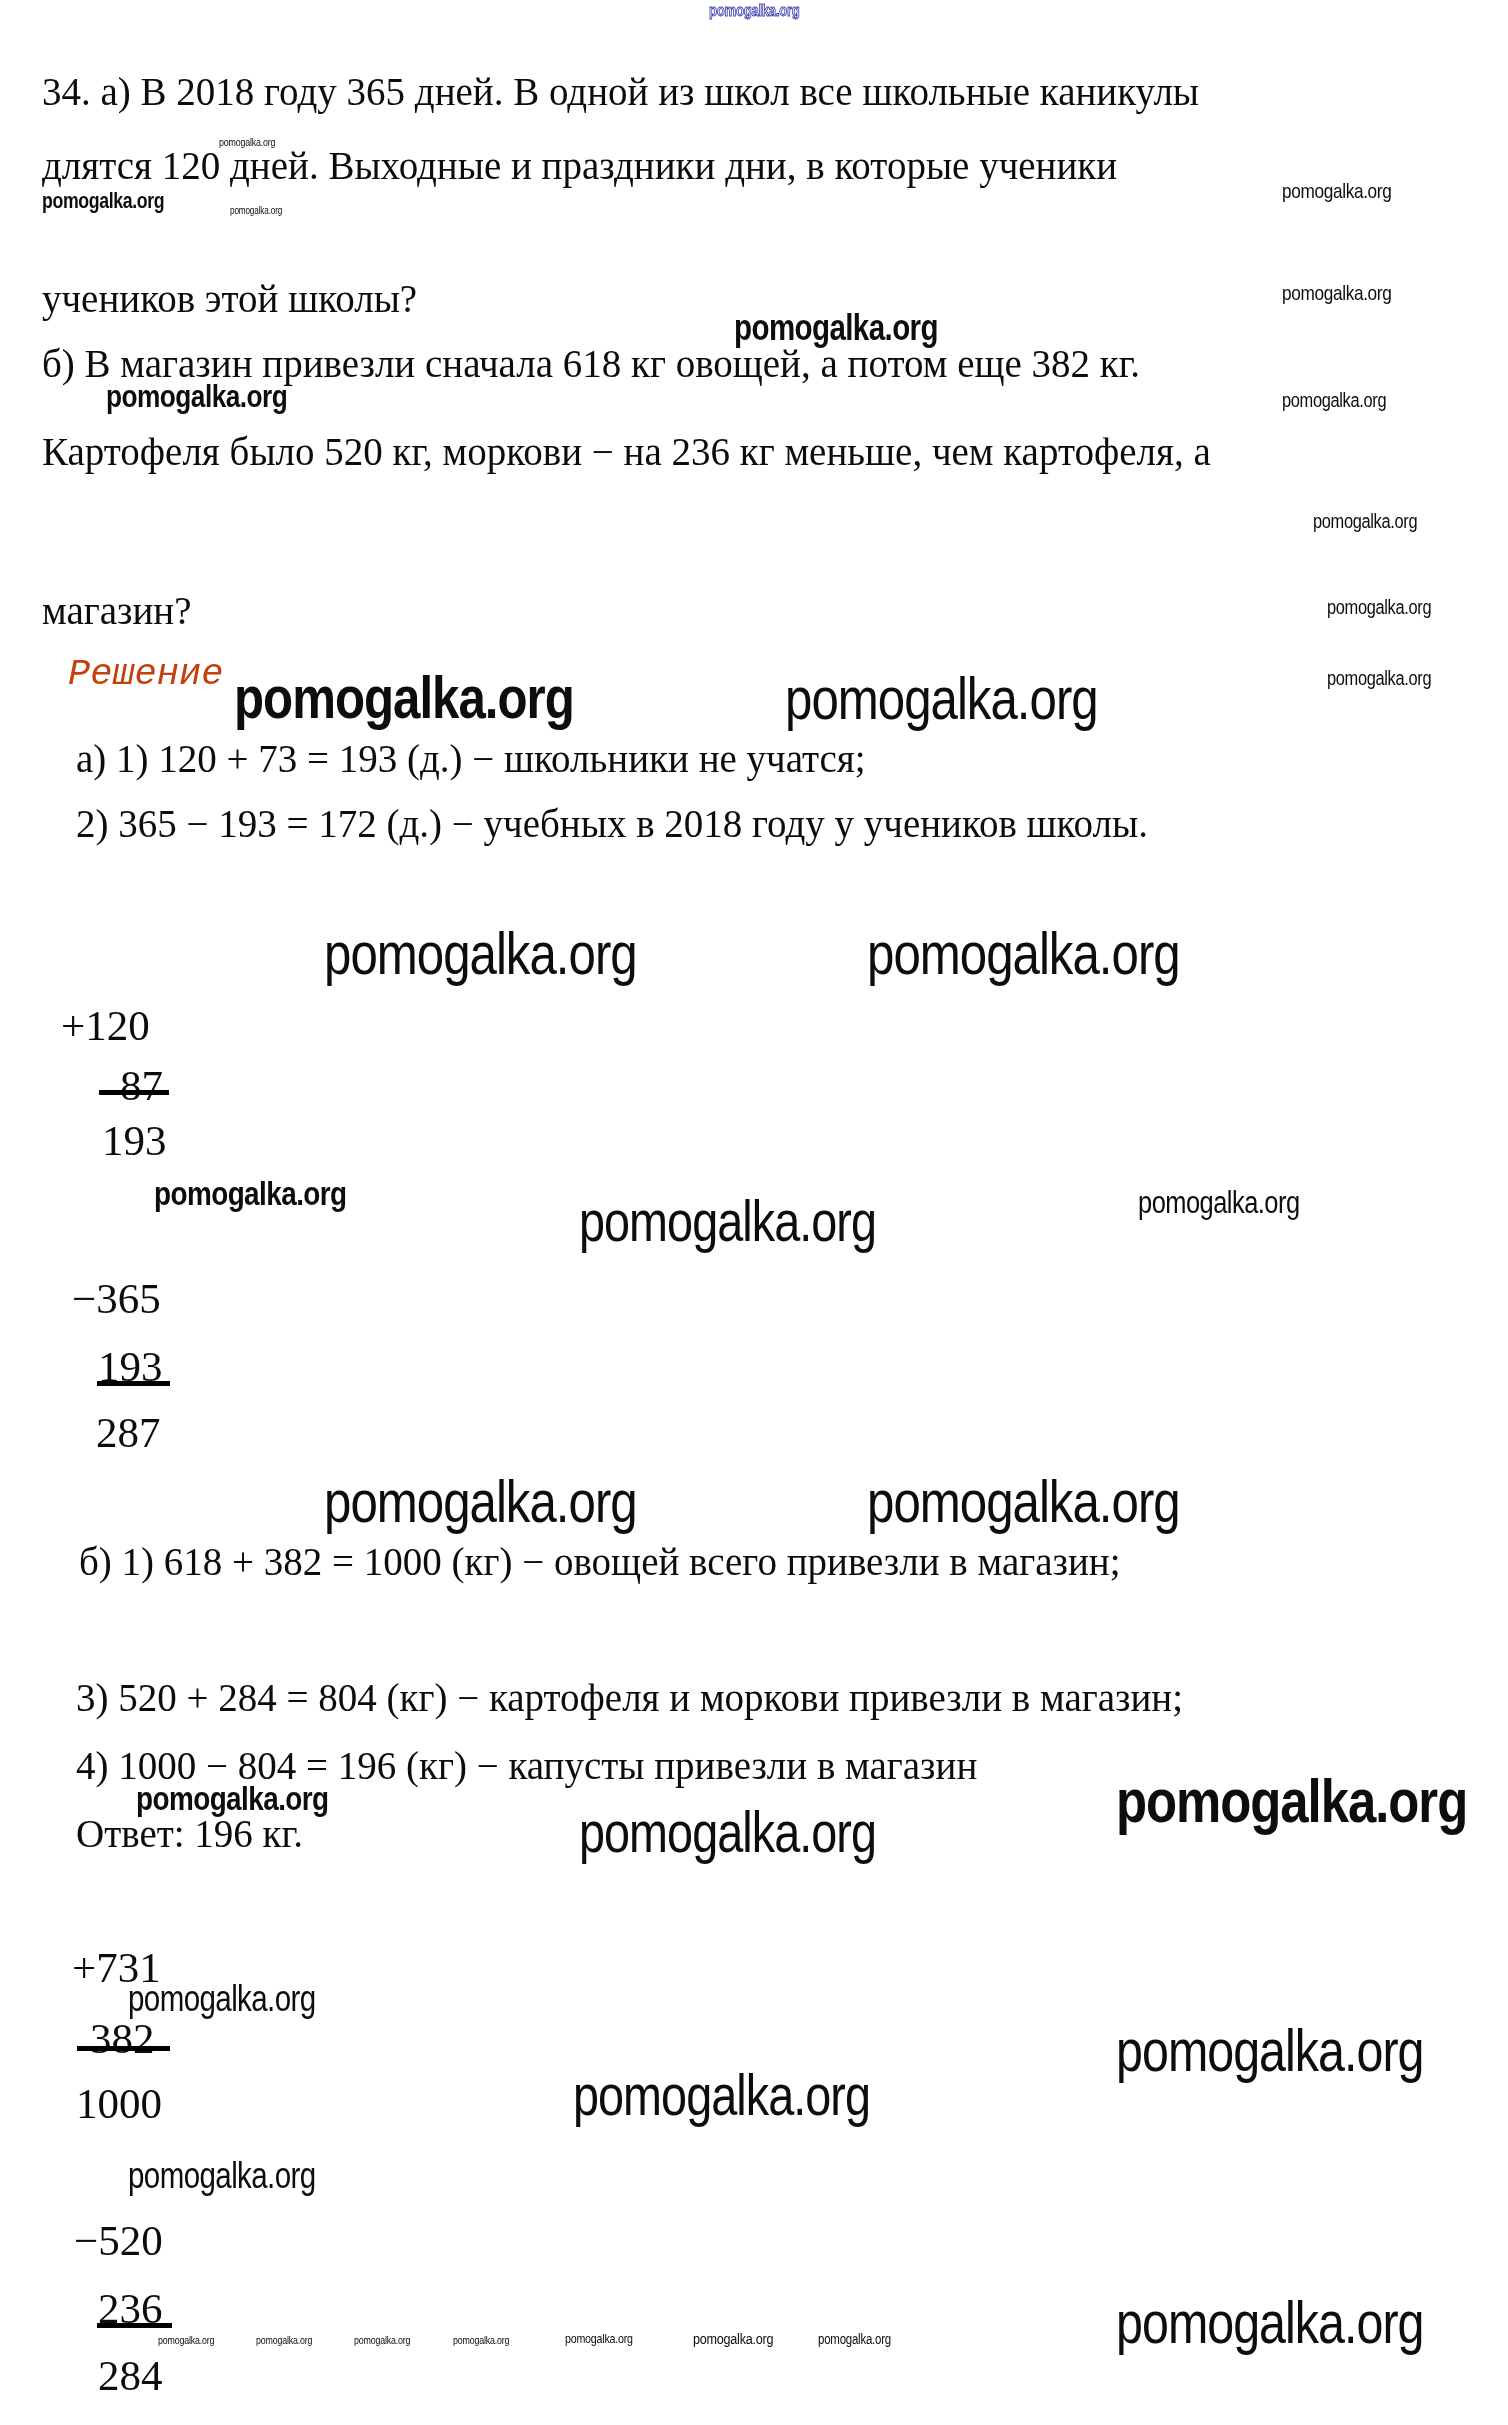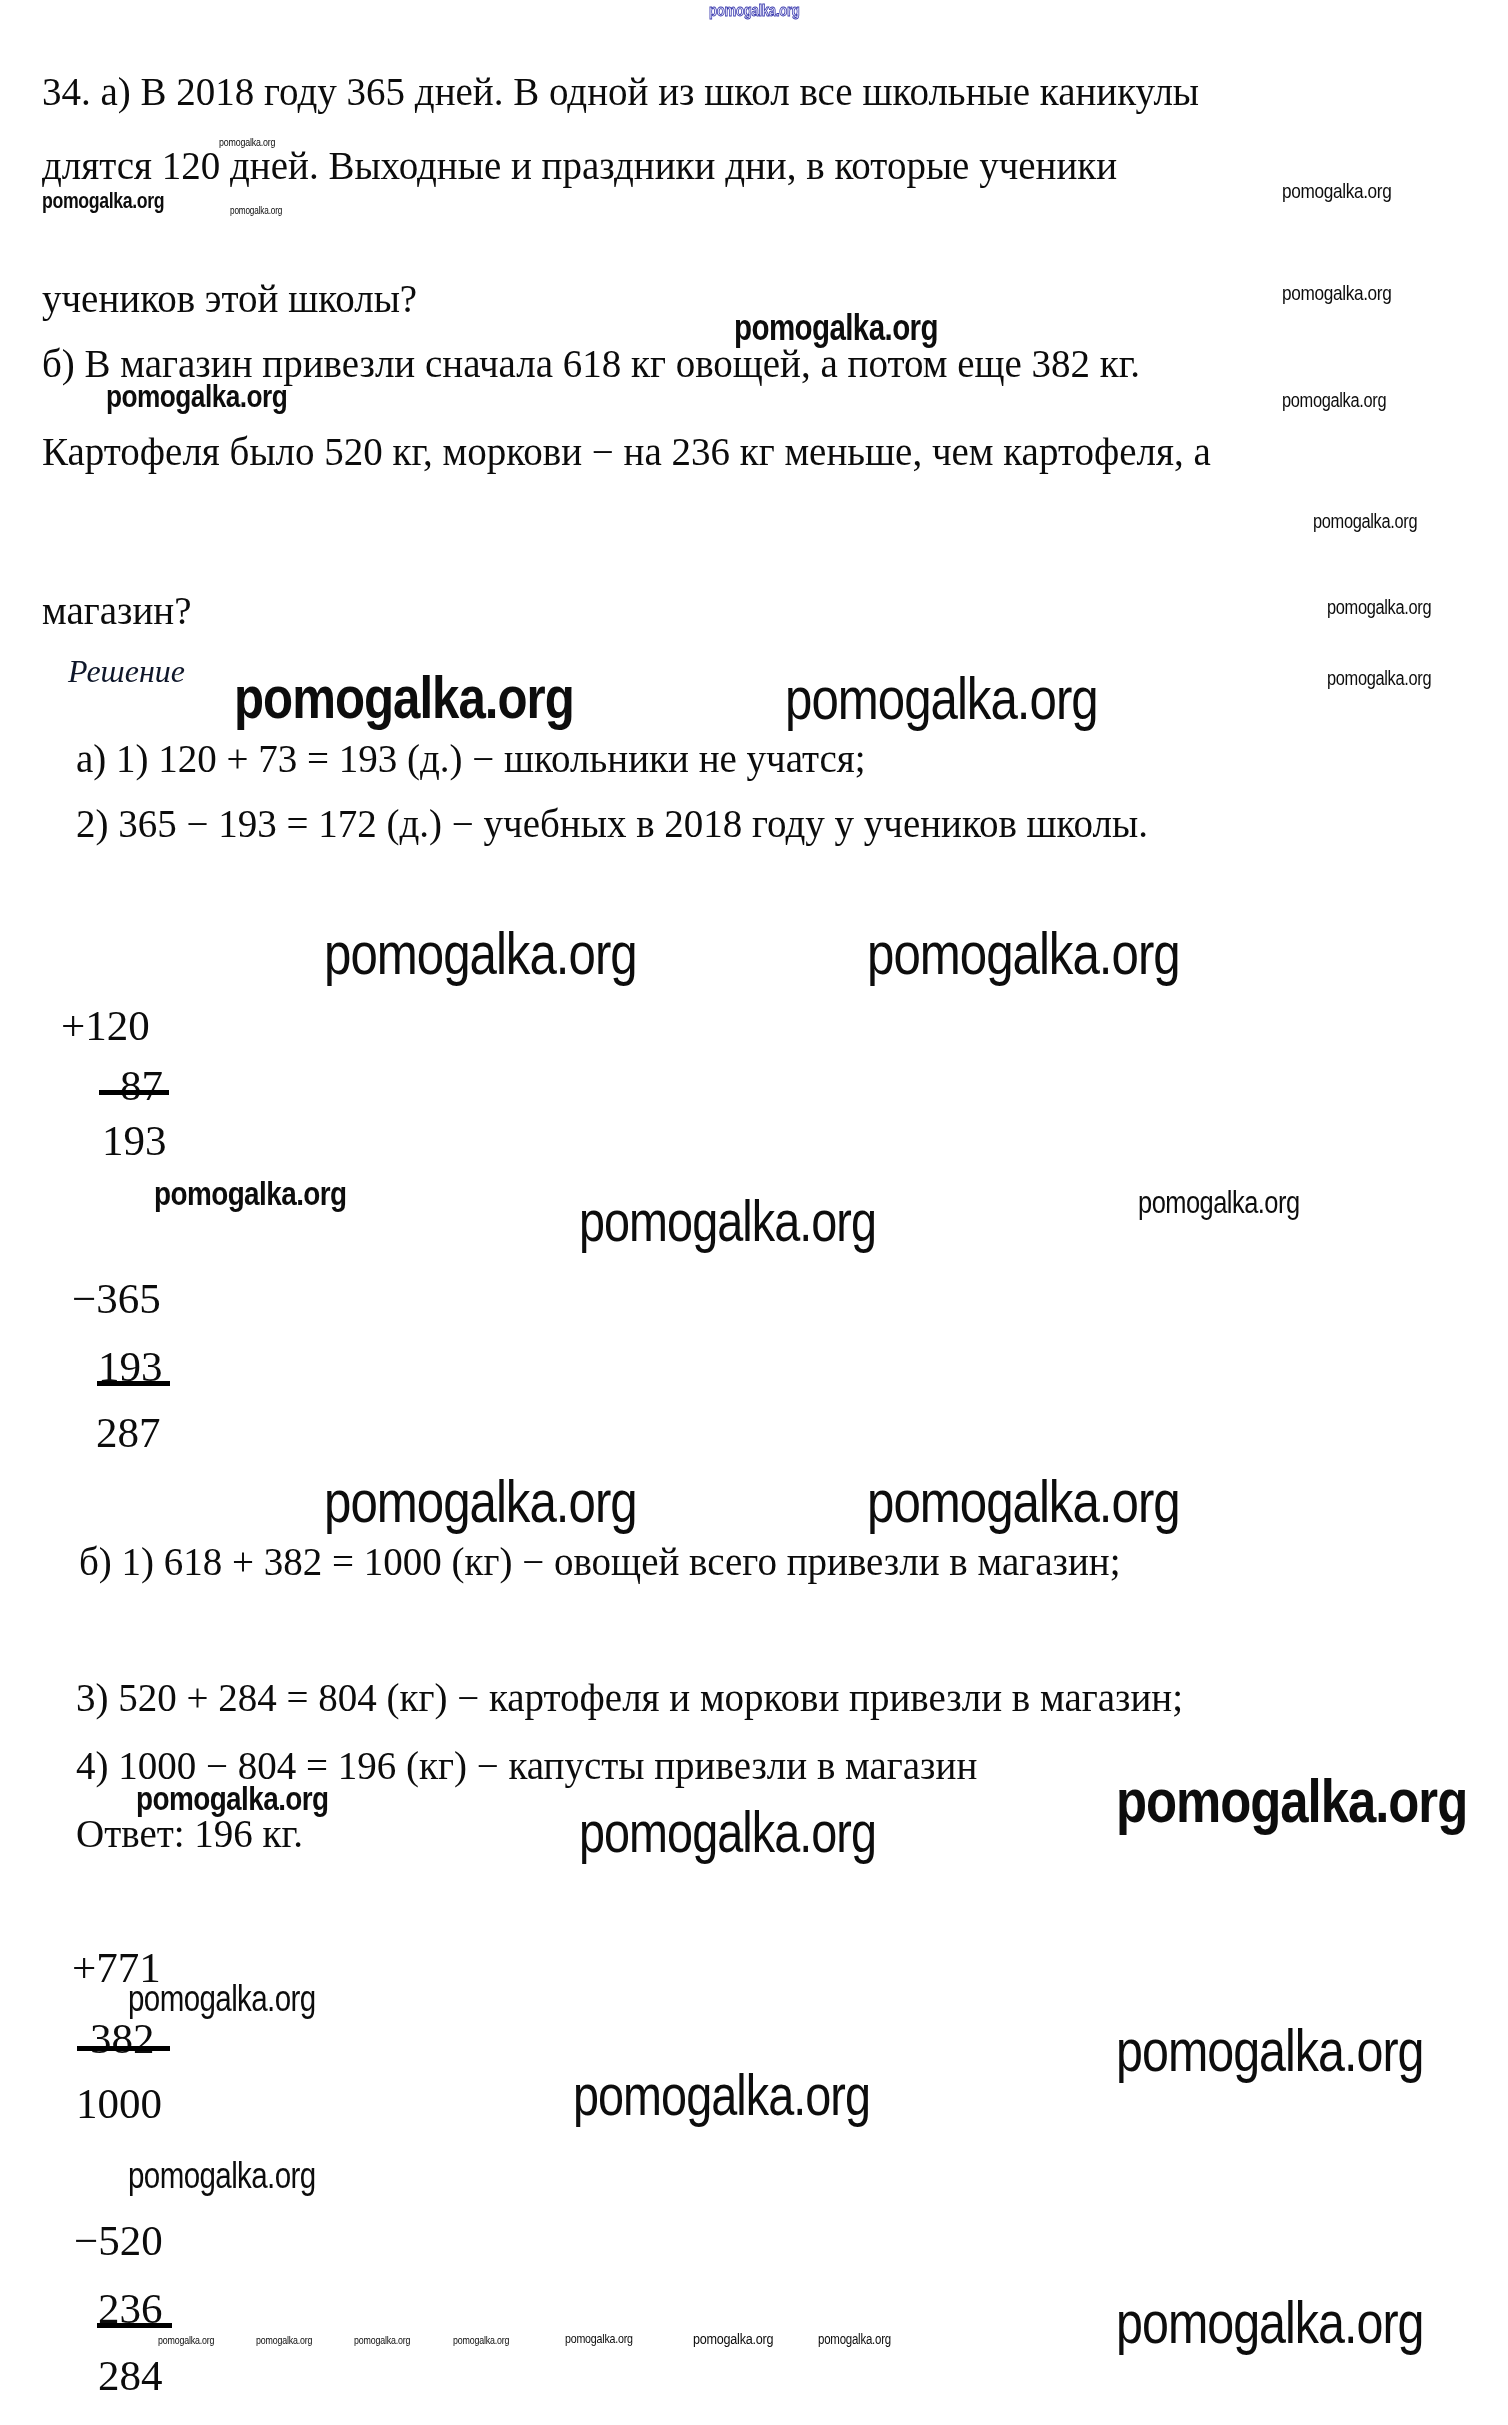--- a/index.html
+++ b/index.html
@@ -1,19 +1,19 @@
 <!DOCTYPE html>
 <html style="font-size:12.4px"><head>
 <meta charset="utf-8">
 <style>
   html,body{margin:0;padding:0;background:#ffffff;}
   #page{position:relative;width:1508px;height:2426px;background:#ffffff;overflow:hidden;
         font-family:"Liberation Serif", serif;color:#0c0c0c;}
   .line{position:absolute;font-size:39px;line-height:1.1;white-space:nowrap;color:#0c0c0c;}
-  .heading{position:absolute;font-size:32px;font-style:italic;white-space:nowrap;color:#0f172a;}
+  .heading{position:absolute;font-size:37px;font-style:italic;white-space:nowrap;color:#c2410c;font-family:Liberation Mono, monospace;}
   .num{position:absolute;font-size:43px;white-space:nowrap;color:#0c0c0c;}
   .rule{position:absolute;background:#000;}
   .wm{position:absolute;font-family:"Liberation Sans", sans-serif;color:#0d0d0d;
       white-space:nowrap;letter-spacing:-0.02em;transform:scaleX(0.82);transform-origin:0 0;}
   .wm.b{font-weight:bold;}
   .wm.outline{color:#eaeafc;-webkit-text-stroke:0.9px #3c3cae;font-weight:bold;}
 </style>
 </head>
 <body>
 
@@ -40,21 +40,21 @@
   <div class="num" style="left:72px;top:1274px"><span>−</span><span>365</span></div>
   <div class="num" style="left:98px;top:1342px">193</div>
   <div class="rule" style="left:97px;top:1381px;width:73px;height:4.6px"></div>
   <div class="num" style="left:96px;top:1408px">287</div>
 
   <div class="line" style="left:79px;top:1541px">б) 1) 618 + 382 = 1000 (кг) − овощей всего привезли в магазин;</div>
   <div class="line" style="left:76px;top:1677px">3) 520 + 284 = 804 (кг) − картофеля и моркови привезли в магазин;</div>
   <div class="line" style="left:76px;top:1745px">4) 1000 − 804 = 196 (кг) − капусты привезли в магазин</div>
   <div class="line" style="left:76px;top:1813px">Ответ: 196 кг.</div>
 
-  <div class="num" style="left:72px;top:1943px"><span>+</span><span>771</span></div>
+  <div class="num" style="left:72px;top:1943px"><span>+</span><span>731</span></div>
   <div class="num" style="left:90px;top:2014px">382</div>
   <div class="rule" style="left:77px;top:2046px;width:93px;height:4.6px"></div>
   <div class="num" style="left:76px;top:2079px">1000</div>
 
   <div class="num" style="left:74px;top:2216px"><span>−</span><span>520</span></div>
   <div class="num" style="left:98px;top:2284px">236</div>
   <div class="rule" style="left:97px;top:2323px;width:75px;height:5.4px"></div>
   <div class="num" style="left:98px;top:2351px">284</div>
 
   <div class="wm outline" style="left:709px;top:1.5px;font-size:16px">pomogalka.org</div>

